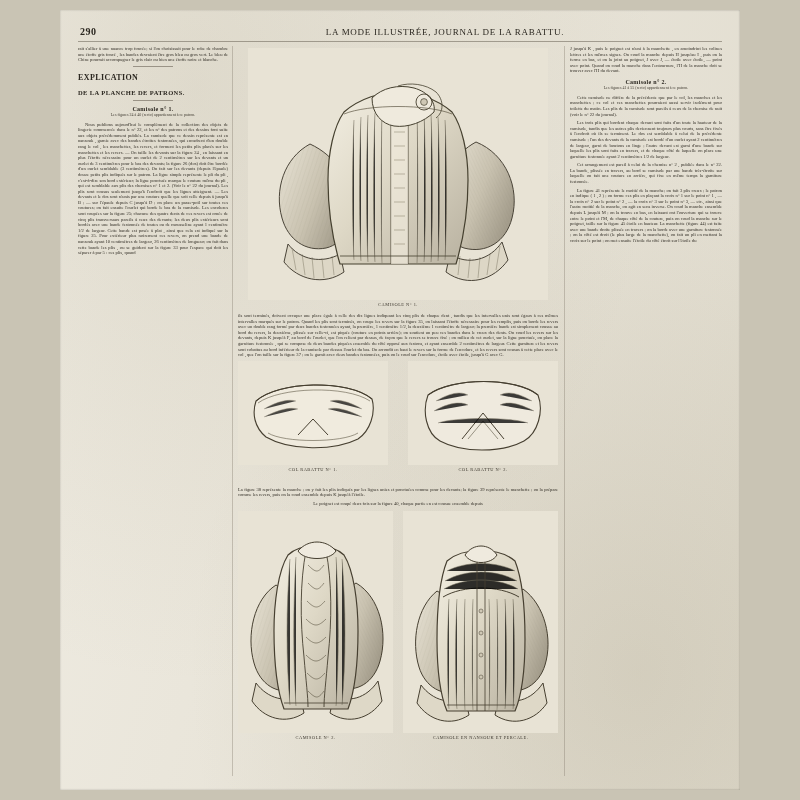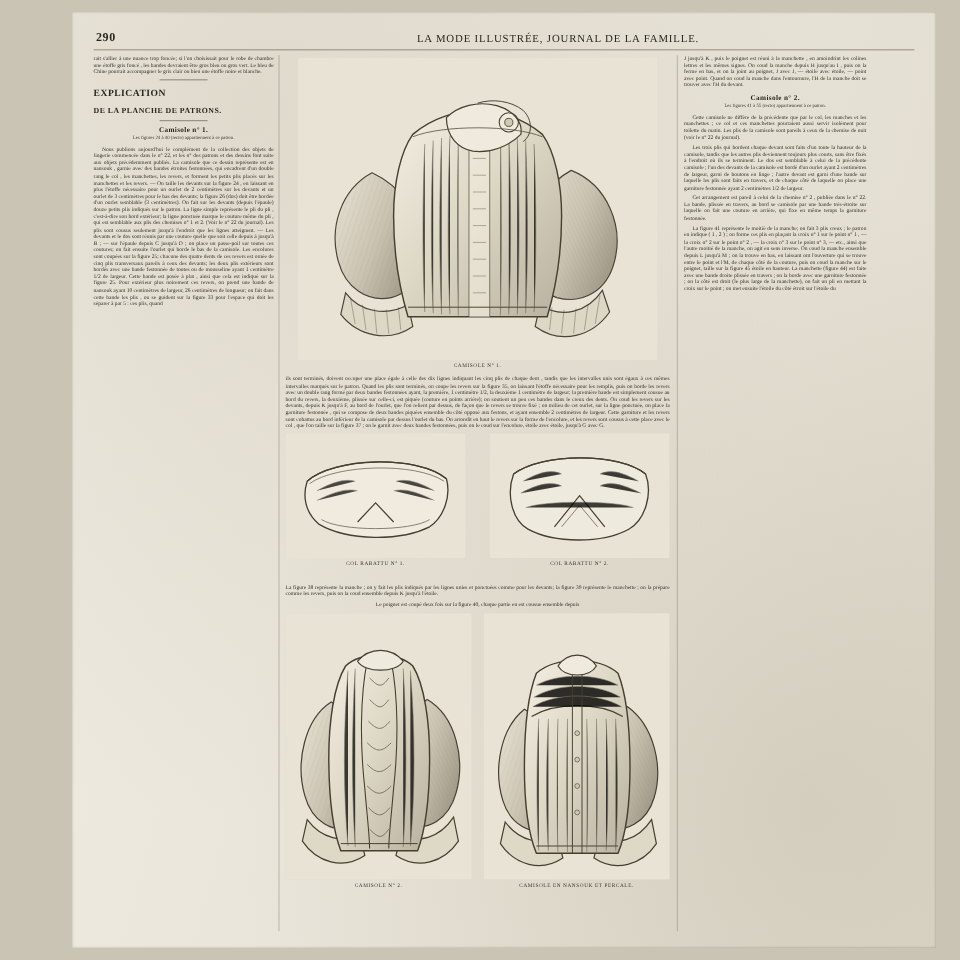--- a/index.html
+++ b/index.html
@@ -5,21 +5,20 @@
   html,body{margin:0;padding:0;}
   body{
     width:800px;height:800px;overflow:hidden;
     background:#c9c4b4;
     font-family:"Liberation Serif", serif;
   }
   .page{
     position:absolute;left:60px;top:10px;width:680px;height:780px;
     background:#e8e3d5;
     box-shadow:0 0 2px rgba(0,0,0,.35) inset;
-    padding-left:40px;
   }
   
   .page:before{
     content:"";position:absolute;inset:0;
     background:
       radial-gradient(ellipse at 20% 10%, rgba(160,150,120,.18), rgba(255,255,255,0) 60%),
       radial-gradient(ellipse at 85% 85%, rgba(150,140,110,.20), rgba(255,255,255,0) 55%),
       linear-gradient(105deg, rgba(255,255,255,.30), rgba(0,0,0,.03));
     pointer-events:none;
   }
@@ -83,21 +82,21 @@
   .center{text-align:center;}
 </style>
 </head>
 <body>
 
 <div class="page">
   <div class="sheet">
 
     <div class="hdr">
       <div class="folio">290</div>
-      <div class="hdr-title">LA MODE ILLUSTRÉE, JOURNAL DE LA FAMILLE.</div>
+      <div class="hdr-title">LA MODE ILLUSTRÉE, JOURNAL DE LA RABATTU.</div>
       <div class="rule"></div>
     </div>
 
     <div class="cols">
       <div class="colrule r1"></div>
       <div class="colrule r2"></div>
 
       <div class="col c1">
         <p class="p">rait s'allier à une nuance trop foncée; si l'on choisissait pour le robe de chambre une étoffe gris foncé , les bandes devraient être gros bleu ou gros vert. Le bleu de Chine pourrait accompagner le gris clair ou bien une étoffe noire et blanche.</p>
         <div class="hr-short"></div>

